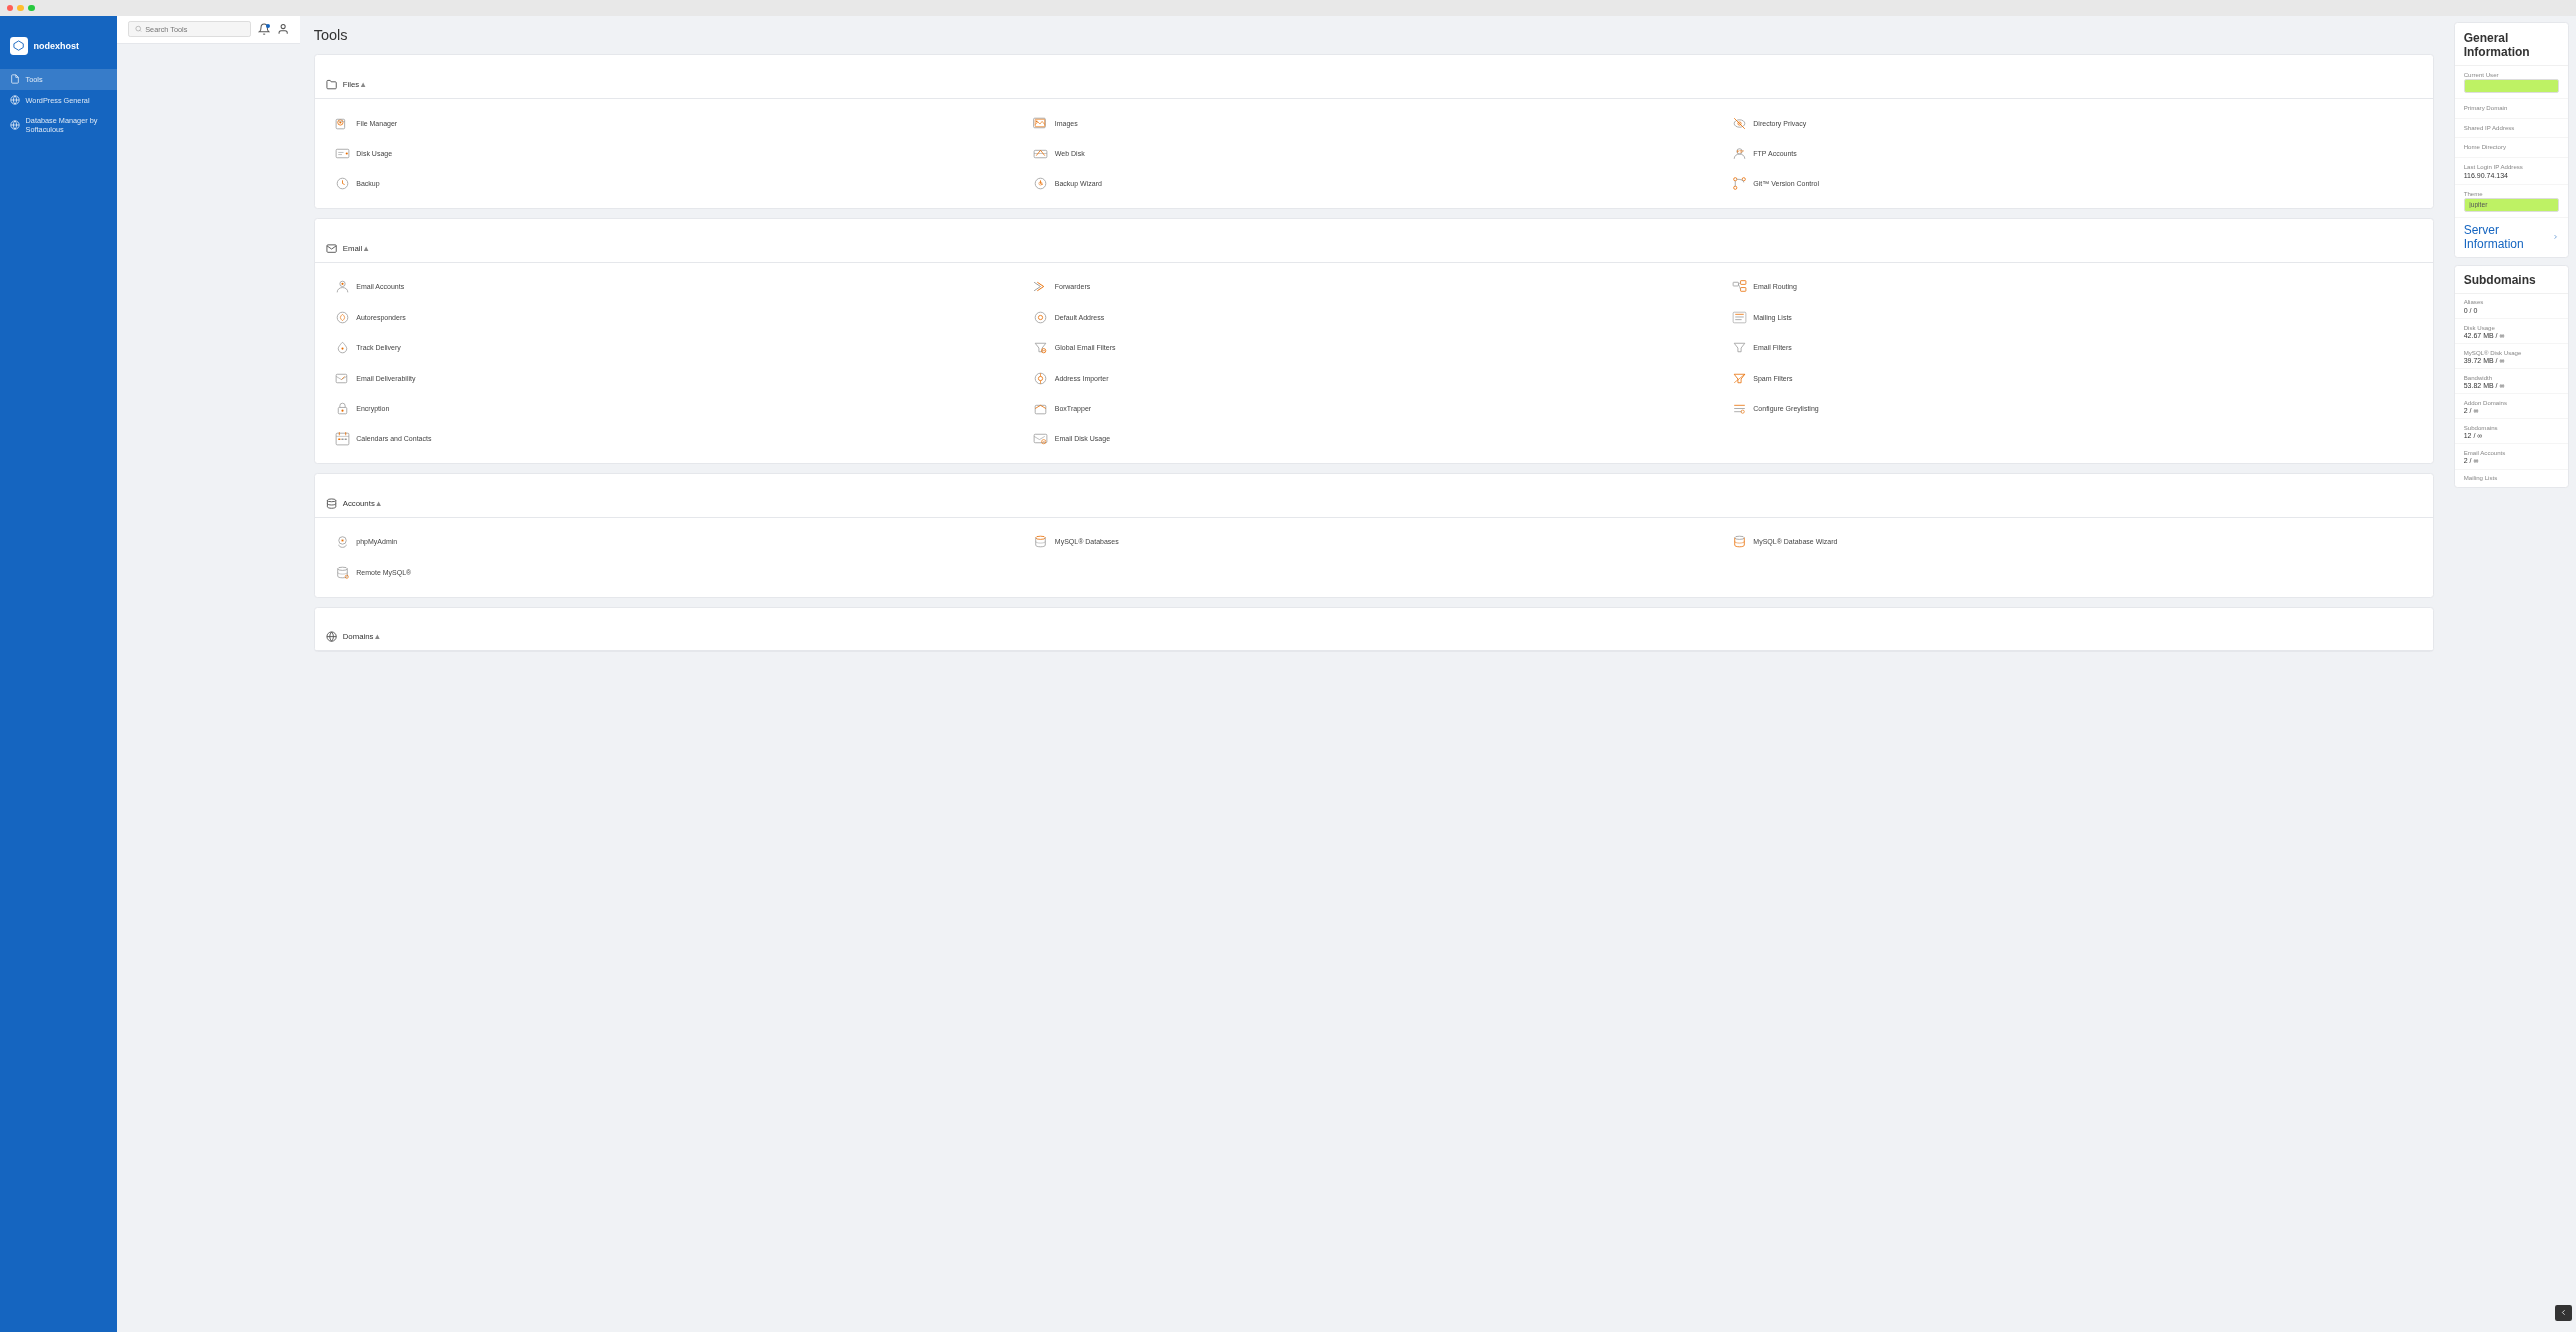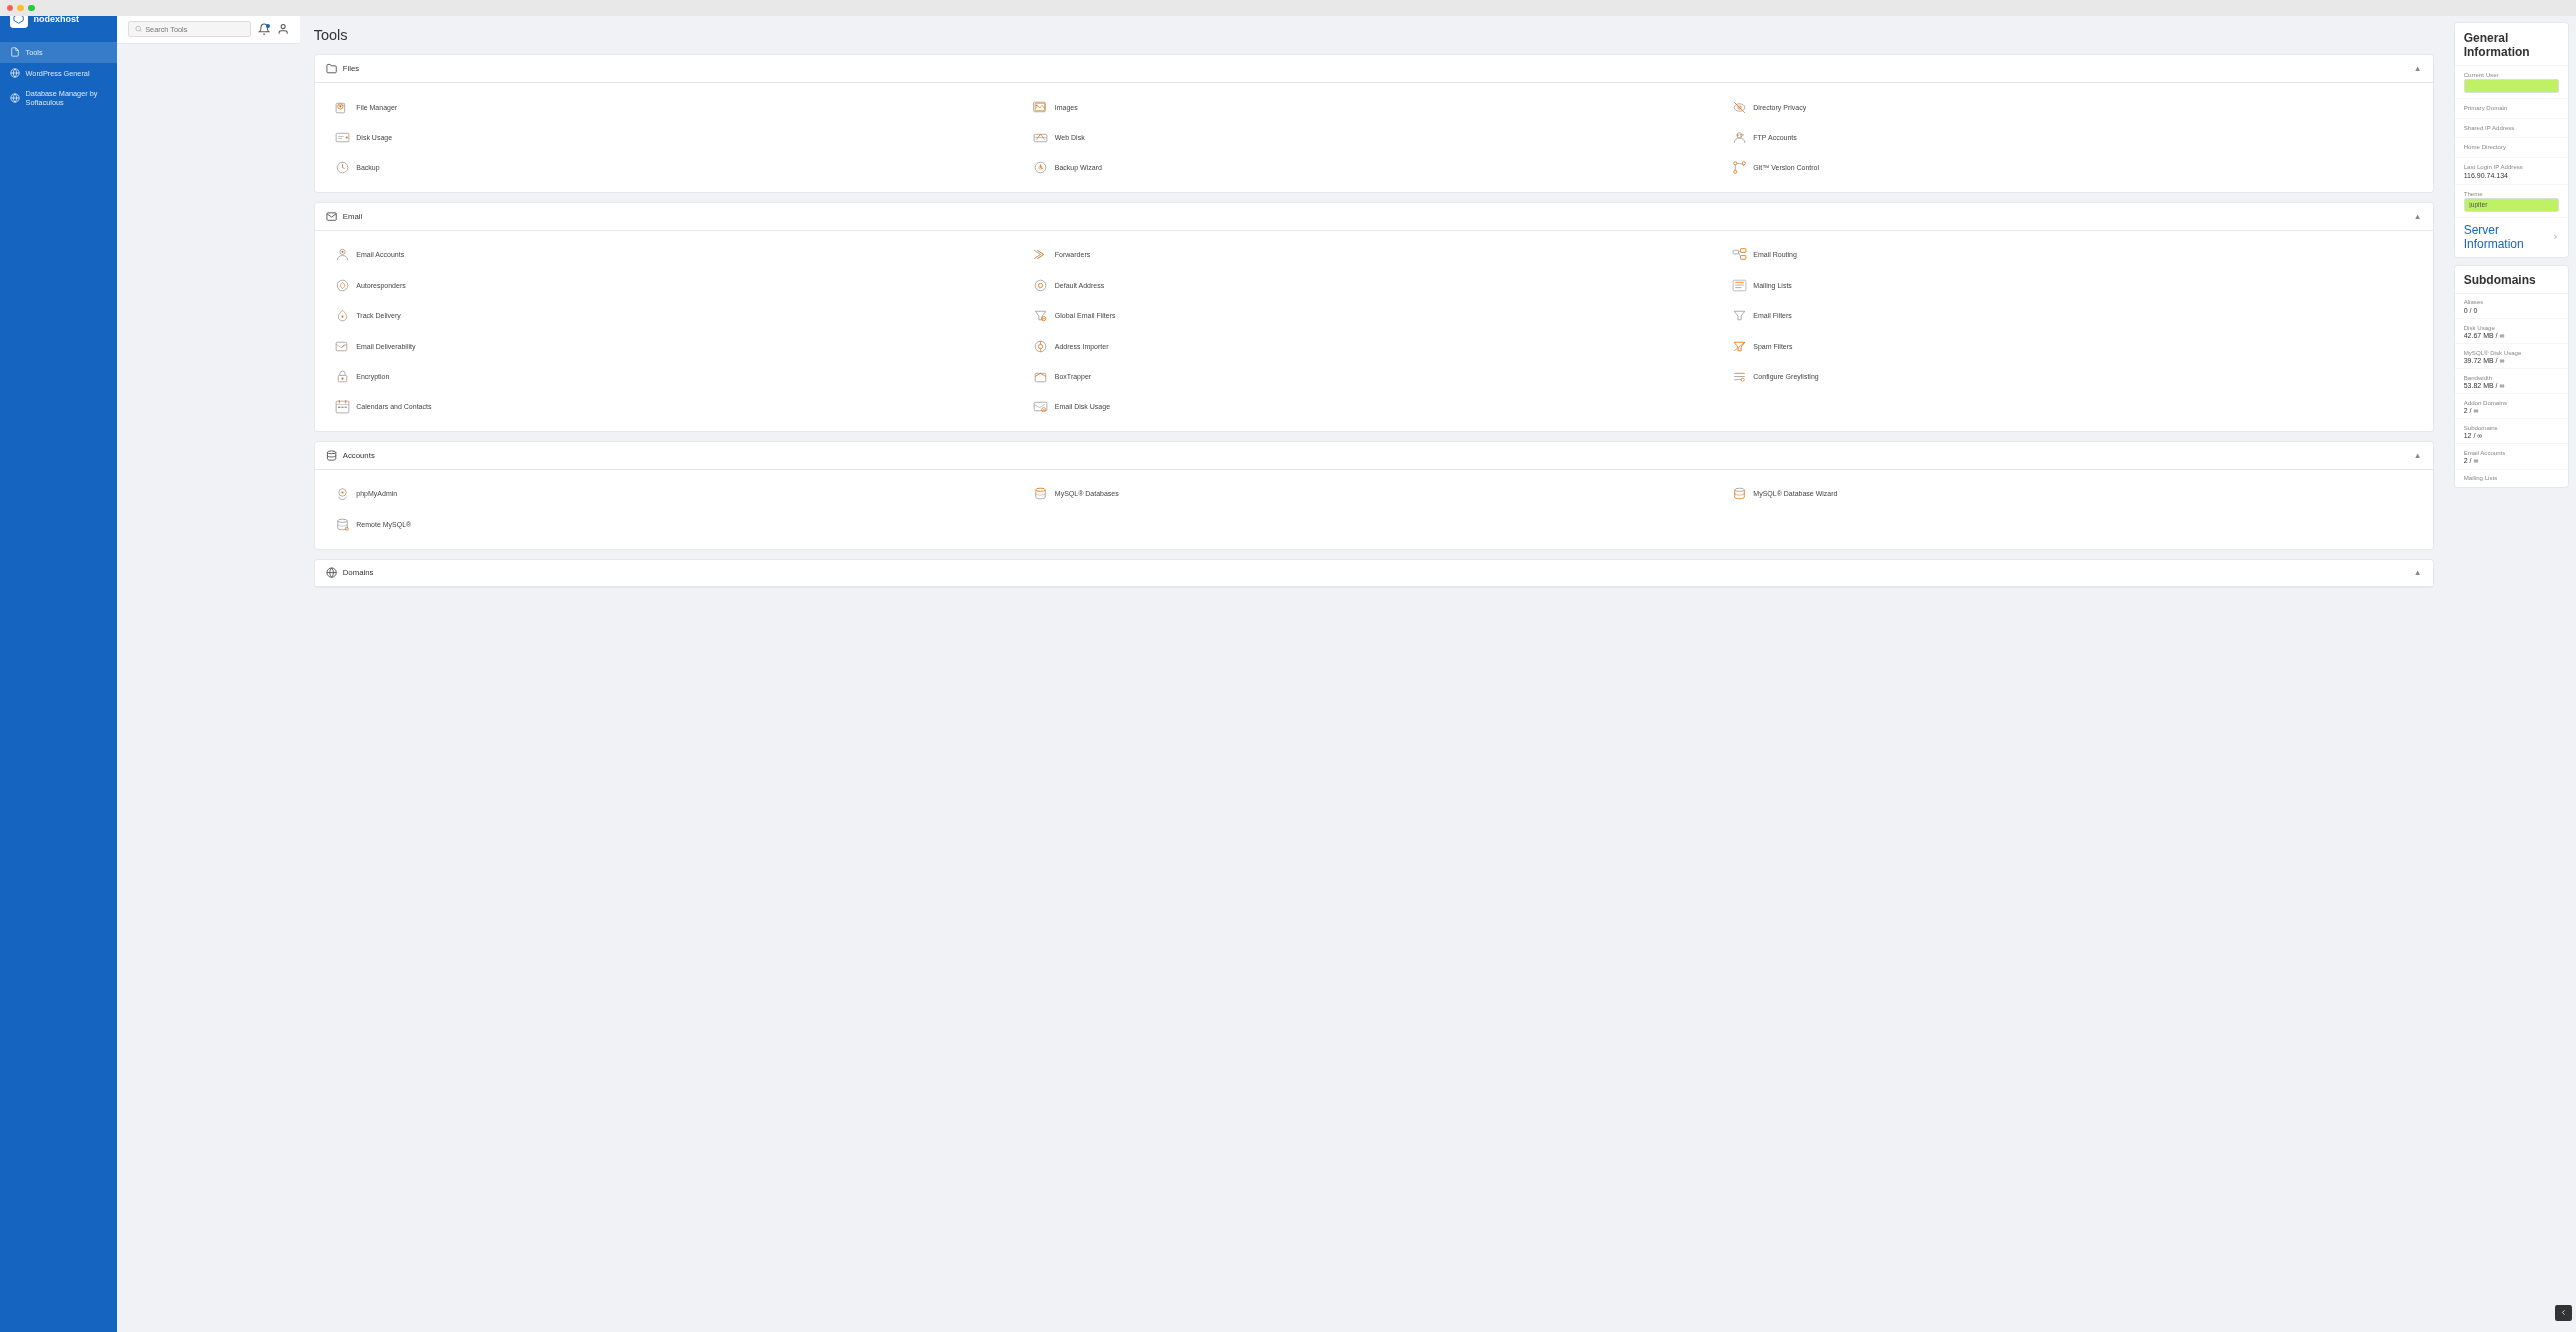--- a/index.html
+++ b/index.html
@@ -6,21 +6,21 @@
     body { font-family: -apple-system, BlinkMacSystemFont, 'Segoe UI', sans-serif; background: #f0f2f5; display: flex; height: 100vh; overflow: hidden; }
 
     
     .window-chrome { position: fixed; top: 0; left: 0; right: 0; height: 15.7px; background: #e8e8e8; display: flex; align-items: center; padding: 0 6.7px; gap: 3.9px; z-index: 100; }
     .traffic-light { width: 6.7px; height: 6.7px; border-radius: 50%; }
     .tl-red { background: #ff5f56; }
     .tl-yellow { background: #ffbd2e; }
     .tl-green { background: #27c93f; }
 
     
-    .sidebar { width: 117px; background: #1565c0; color: white; display: flex; flex-direction: column; padding-top: 1px; flex-shrink: 0; height: 100vh; overflow-y: auto; }
+    .sidebar { width: 117px; background: #1565c0; color: white; display: flex; flex-direction: column; padding-top: 28px; flex-shrink: 0; height: 100vh; overflow-y: auto; }
     .sidebar-logo { display: flex; align-items: center; gap: 5.6px; padding: 9px 10px; margin-bottom: 4.5px; }
     .logo-icon { width: 18px; height: 18px; background: white; border-radius: 3.4px; display: flex; align-items: center; justify-content: center; }
     .logo-icon svg { width: 11.2px; height: 11.2px; }
     .logo-text { font-size: 9px; font-weight: 600; color: white; }
     .sidebar-item { display: flex; align-items: center; gap: 5.6px; padding: 5.6px 10px; cursor: pointer; font-size: 7.3px; color: rgba(255,255,255,0.85); }
     .sidebar-item.active { background: rgba(255,255,255,0.15); }
     .sidebar-icon { width: 10px; height: 10px; flex-shrink: 0; }
 
     
     .main { flex: 1; display: flex; flex-direction: row; margin-top: 15.7px; overflow: hidden; }
@@ -29,21 +29,21 @@
     .search-box input { border: none; background: transparent; outline: none; font-size: 7.3px; width: 100%; color: #555; }
     .topbar-icon { width: 12.3px; height: 12.3px; cursor: pointer; color: #666; position: relative; }
     .notification-dot { position: absolute; top: 0.6px; right: 0.6px; width: 3.9px; height: 3.9px; background: #1565c0; border-radius: 50%; }
 
     .content-area { display: flex; flex: 1; overflow: hidden; }
     .tools-panel { flex: 1; overflow-y: auto; padding: 11.2px 13.4px; }
     .page-title { font-size: 14.5px; font-weight: 400; color: #333; margin-bottom: 11.2px; }
 
     
     .section { background: white; border-radius: 3.4px; margin-bottom: 9px; border: 0.6px solid #e5e7eb; }
-    .section-header { display: flex; align-items: center; justify-content: space-between; padding: 7.8px 11.2px; cursor: pointer; border-bottom: 0.6px solid #e5e7eb; }
+    .section-header { display: flex; align-items: center; justify-content: flex-start; padding: 7.8px 11.2px; cursor: pointer; border-bottom: 0.6px solid #e5e7eb; margin-top: 16px; }
     .section-header-left { display: flex; align-items: center; gap: 5.6px; font-size: 7.8px; font-weight: 500; color: #333; }
     .section-header-icon { width: 11.2px; height: 11.2px; color: #555; }
     .chevron { font-size: 7.8px; color: #888; }
     .section-body { padding: 9px 11.2px; }
     .tools-grid { display: grid; grid-template-columns: repeat(3, 1fr); gap: 0; }
     .tool-item { display: flex; align-items: center; gap: 5.6px; padding: 6.7px 7.8px; cursor: pointer; border-radius: 2.2px; }
     .tool-icon { width: 17px; height: 17px; flex-shrink: 0; }
     .tool-name { font-size: 7px; color: #444; }
 
     

